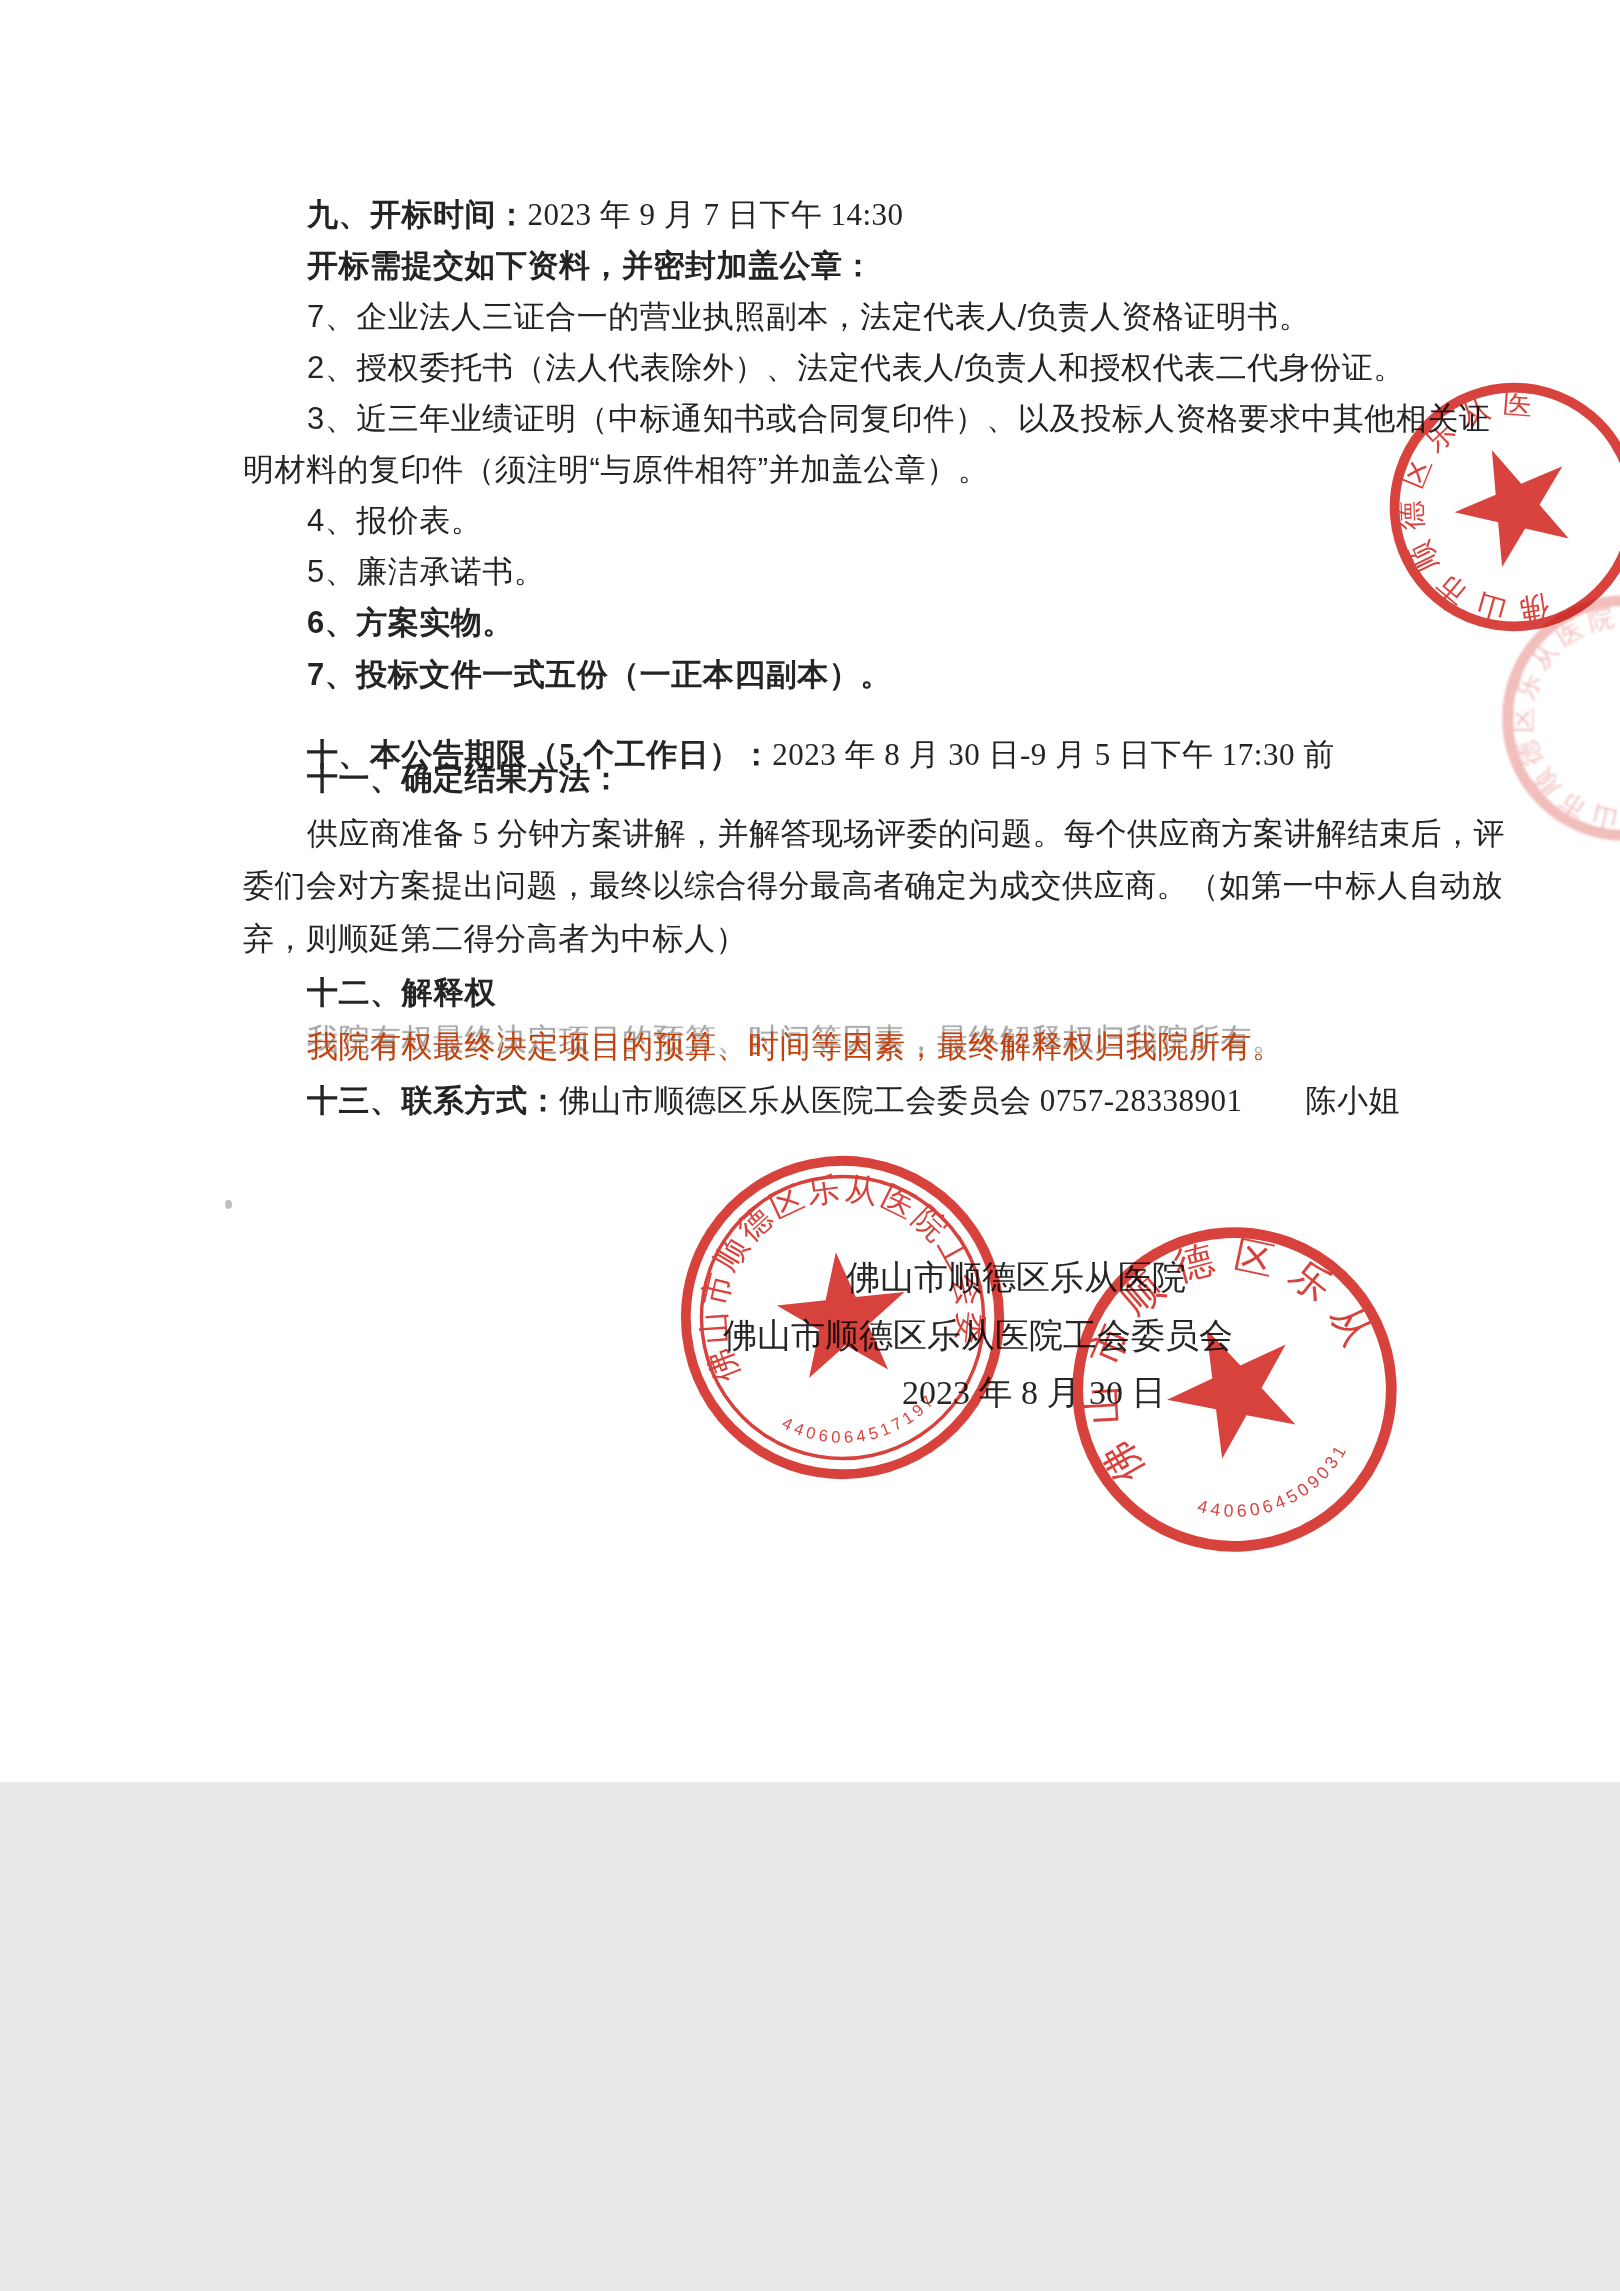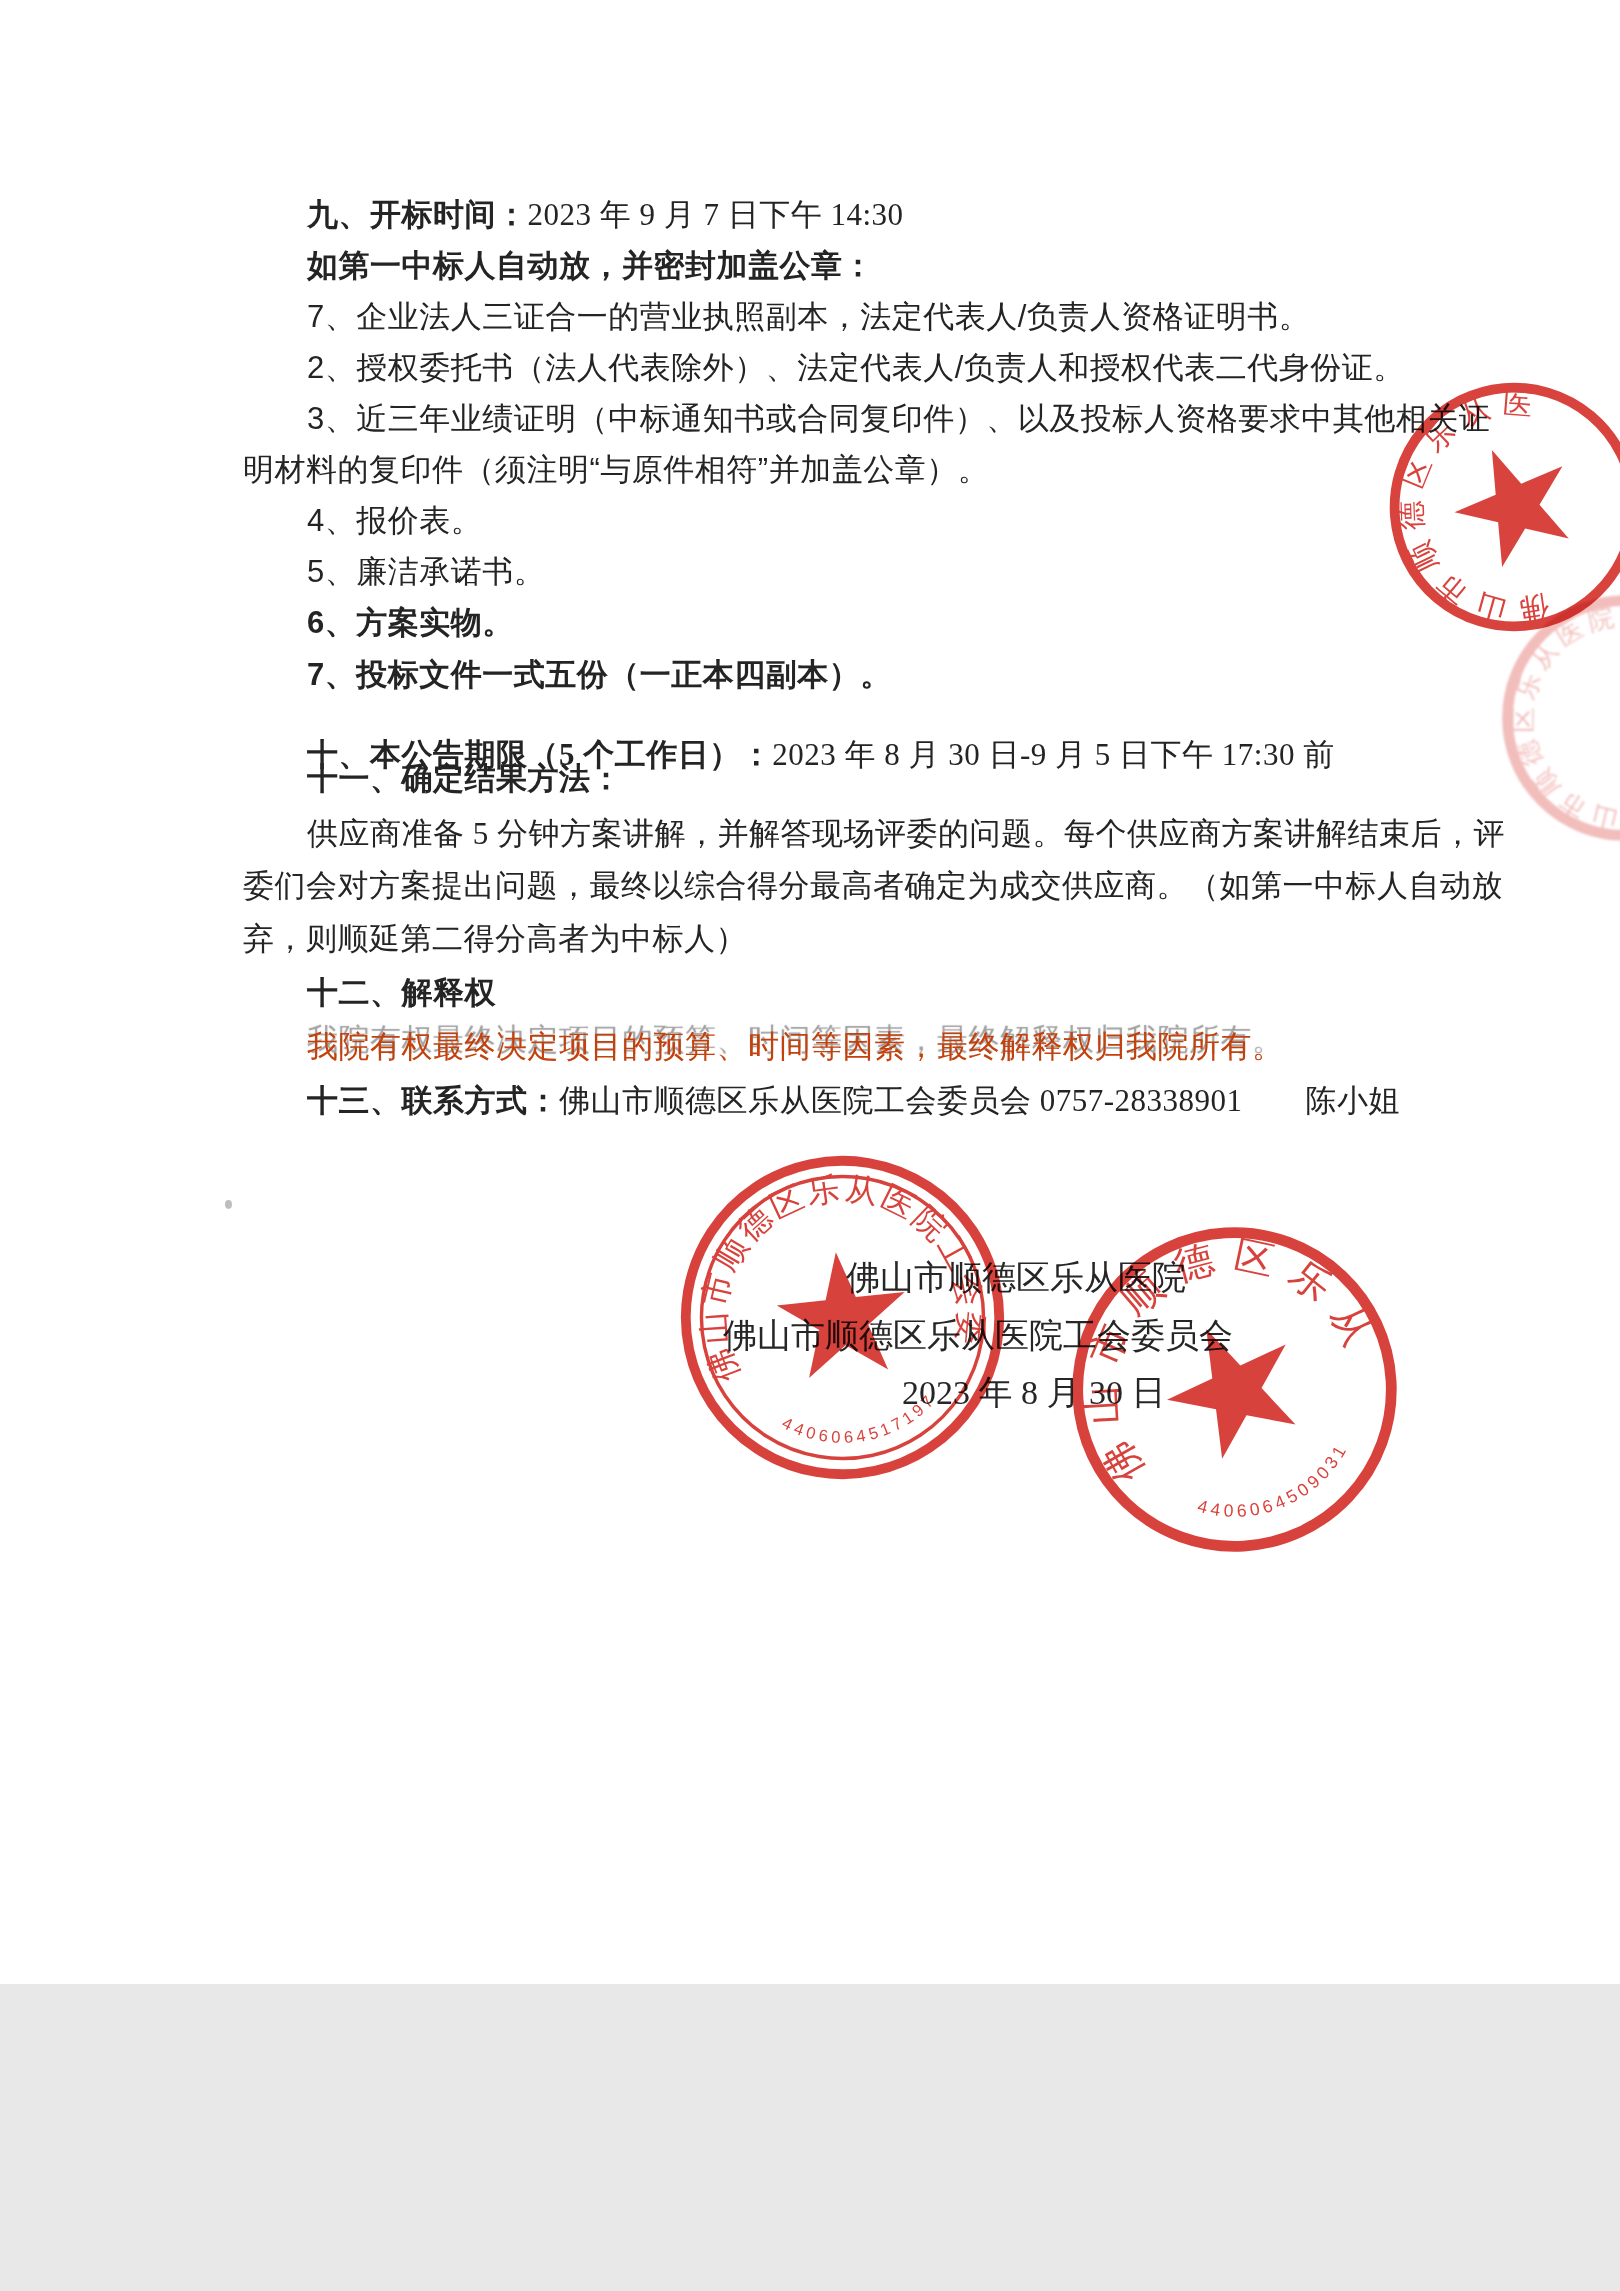--- a/index.html
+++ b/index.html
@@ -1,18 +1,18 @@
 <!DOCTYPE html>
 <html><head>
 <meta charset="utf-8">
 <style>
   html,body{margin:0;padding:0;background:#e8e8e8;}
   .page{
     position:relative;
-    width:1620px;height:1984px;
+    width:1620px;height:1782px;
     margin:0 auto;
     background:#ffffff;
     overflow:hidden;
     font-family:"Liberation Serif","DejaVu Serif",serif;
   }
   .line{
     position:absolute;
     white-space:pre;
     font-size:31px;
     letter-spacing:0.5px;
@@ -57,21 +57,21 @@
     background:rgba(70,70,70,0.35);
   }
 </style>
 </head>
 <body>
 
 <div class="page">
 
   <div id="text-layer">
       <div class="line song" style="left: 307px; top: 196px;"><span class="lb">九、开标时间：</span><span>2023 年 9 月 7 日下午 14:30</span></div>
-      <div class="line hei b" style="left: 307px; top: 247px;"><span class="">如第一中标人自动放，并密封加盖公章：</span></div>
+      <div class="line hei b" style="left: 307px; top: 247px;"><span class="">开标需提交如下资料，并密封加盖公章：</span></div>
       <div class="line hei" style="left: 307px; top: 298px;"><span>7、企业法人三证合一的营业执照副本，法定代表人/负责人资格证明书。</span></div>
       <div class="line hei" style="left: 307px; top: 349px;"><span>2、授权委托书（法人代表除外）、法定代表人/负责人和授权代表二代身份证。</span></div>
       <div class="line hei" style="left: 307px; top: 400px;"><span>3、近三年业绩证明（中标通知书或合同复印件）、以及投标人资格要求中其他相关证</span></div>
       <div class="line hei" style="left: 243px; top: 451px;"><span>明材料的复印件（须注明“与原件相符”并加盖公章）。</span></div>
       <div class="line hei" style="left: 307px; top: 502px;"><span>4、报价表。</span></div>
       <div class="line hei" style="left: 307px; top: 553px;"><span>5、廉洁承诺书。</span></div>
       <div class="line hei" style="left: 307px; top: 604px; font-weight: bold;"><span>6、方案实物。</span></div>
       <div class="line hei b" style="left: 307px; top: 656px;"><span class="">7、投标文件一式五份（一正本四副本）。</span></div>
       <div class="line song" style="left: 307px; top: 736px;"><span class="lb">十、本公告期限（5 个工作日）：</span><span>2023 年 8 月 30 日-9 月 5 日下午 17:30 前</span></div>
       <div class="line song b" style="left: 307px; top: 760px;"><span class="">十一、确定结果方法：</span></div>

